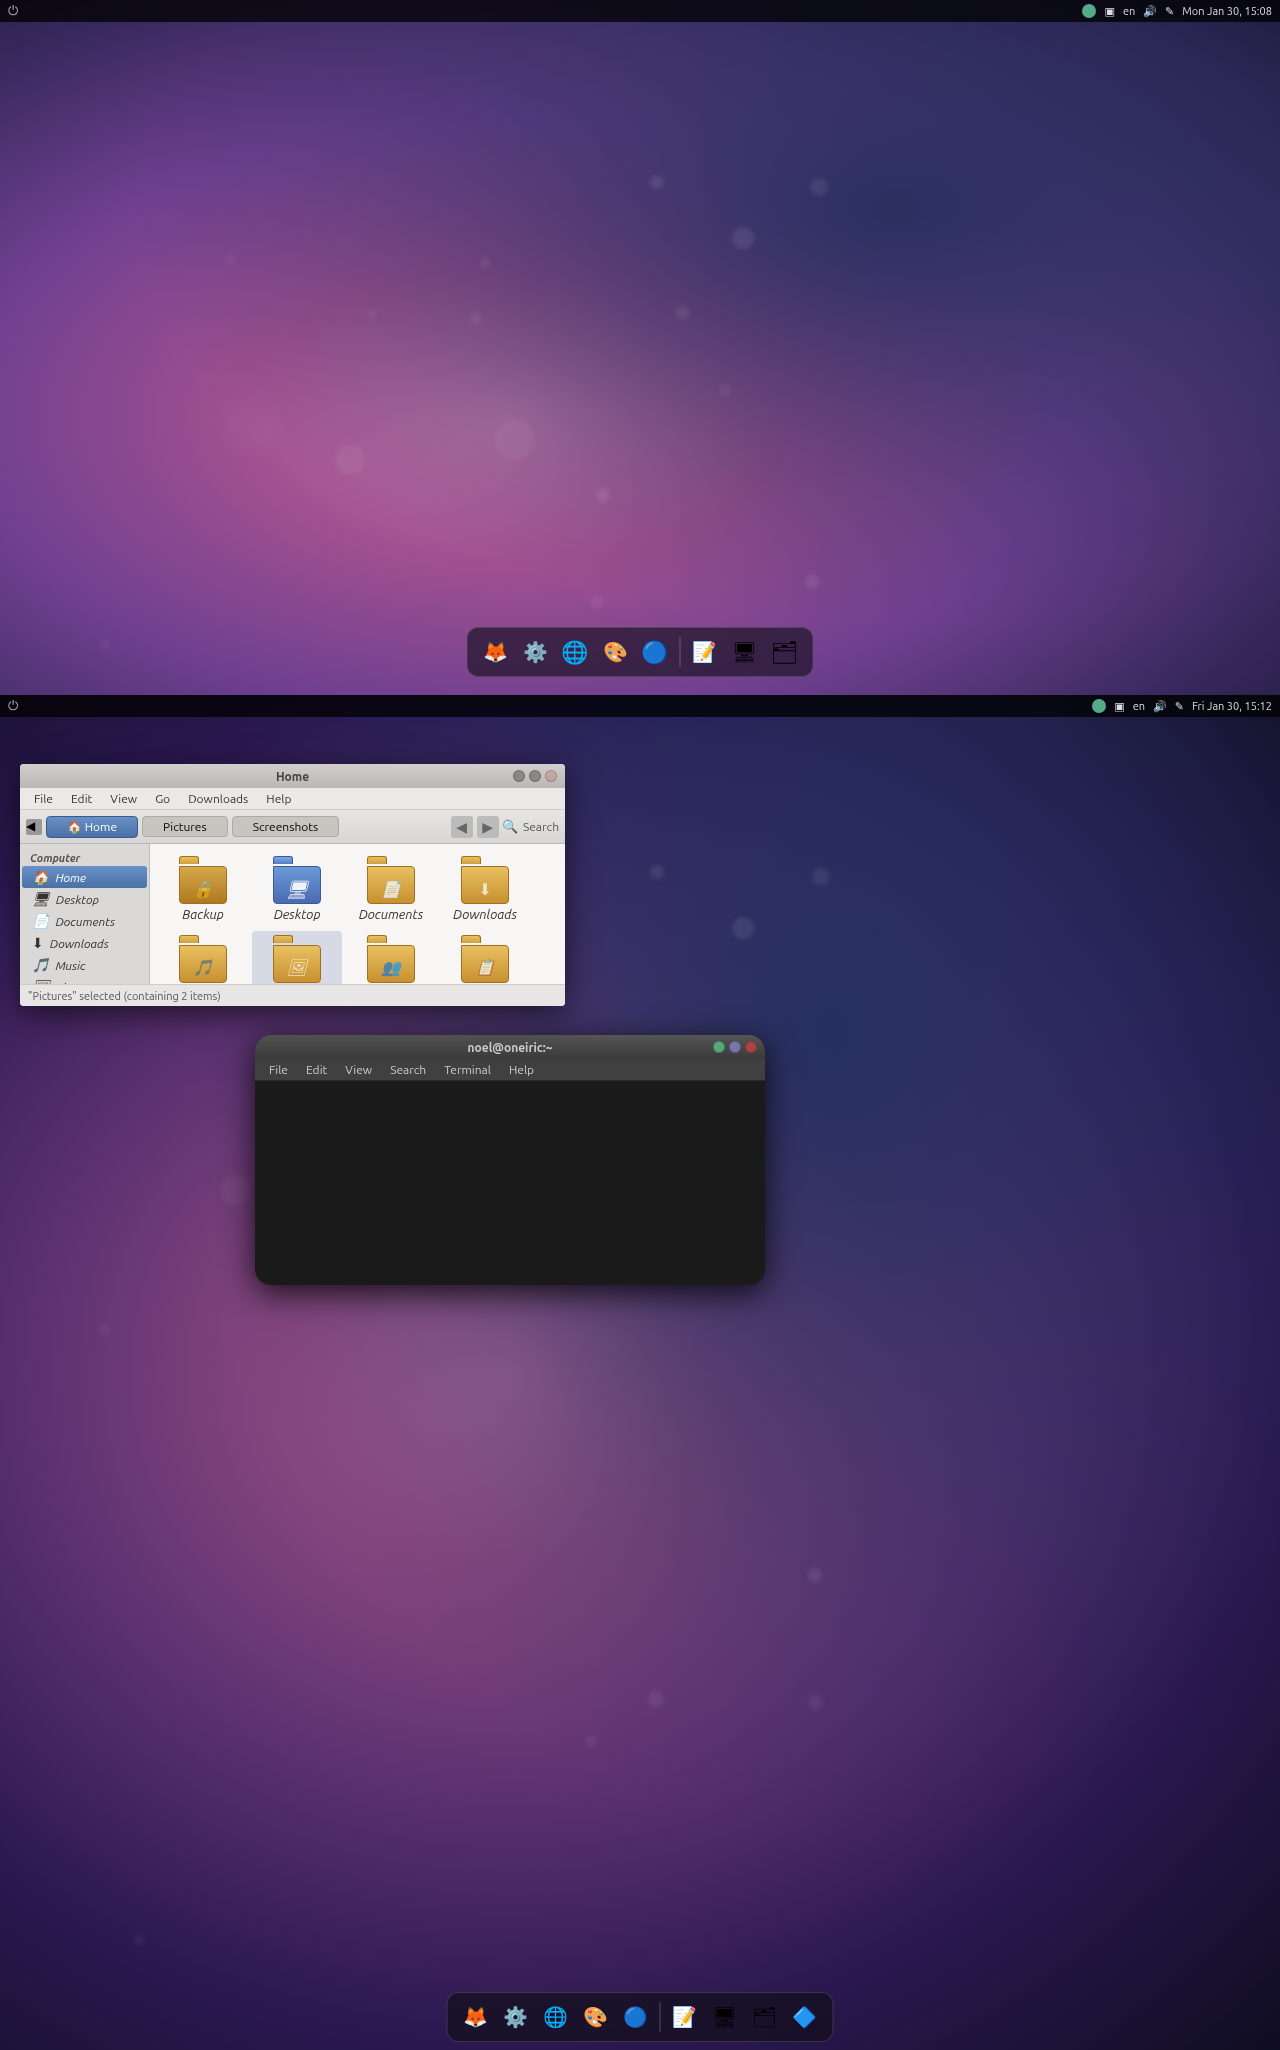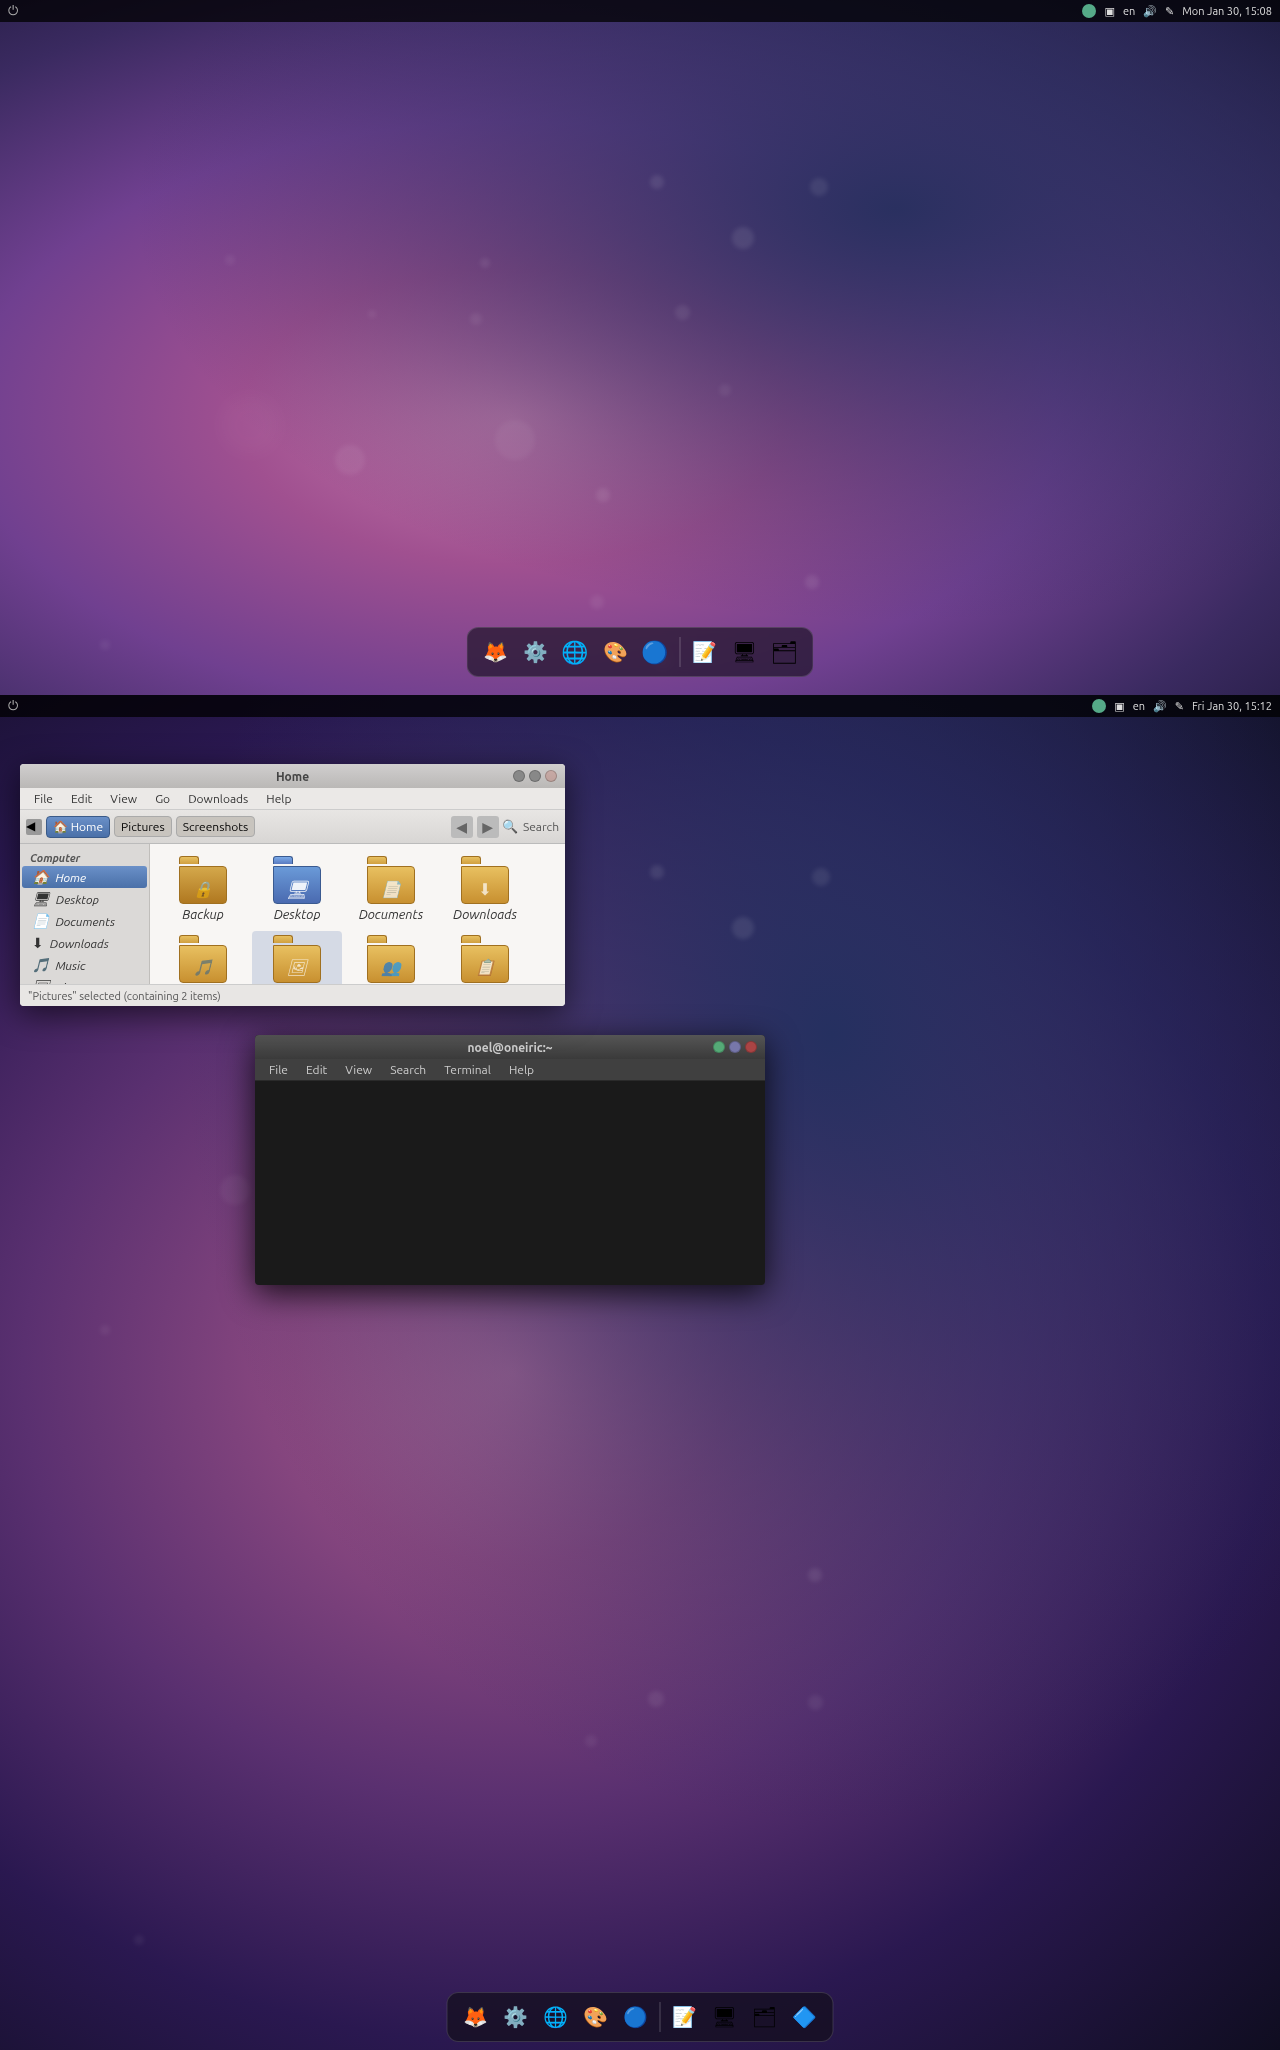--- a/index.html
+++ b/index.html
@@ -168,21 +168,21 @@
       gap:4px;
       flex-shrink:0;
     }
     .toolbar-toggle {
       width:16px; height:16px;
       background:#999; border-radius:2px;
       cursor:pointer;
     }
     .toolbar-btn {
       display:flex; align-items:center; justify-content:center;
-      padding: 3px 6px;
+      padding: 3px 20px;
       font-size:12px;
       border-radius:4px;
       cursor:pointer;
       background: #c8c4be;
       border: 1px solid #aaa;
     }
     .toolbar-btn.active {
       background: linear-gradient(to bottom, #6a90c8, #4a70a8);
       color: #fff;
       border-color: #3a5a88;
@@ -292,21 +292,21 @@
     }
 
     
     .terminal-window {
       position: absolute;
       top: 340px;
       left: 255px;
       width: 510px;
       height: 250px;
       background: #1a1a1a;
-      border-radius: 4px;
+      border-radius: 16px;
       box-shadow: 0 8px 32px rgba(0,0,0,0.8);
       display:flex; flex-direction:column;
       overflow:hidden;
       z-index: 9;
     }
     .terminal-titlebar {
       height:24px;
       background: linear-gradient(to bottom, #555, #3a3a3a);
       display:flex; align-items:center;
       justify-content:center;

